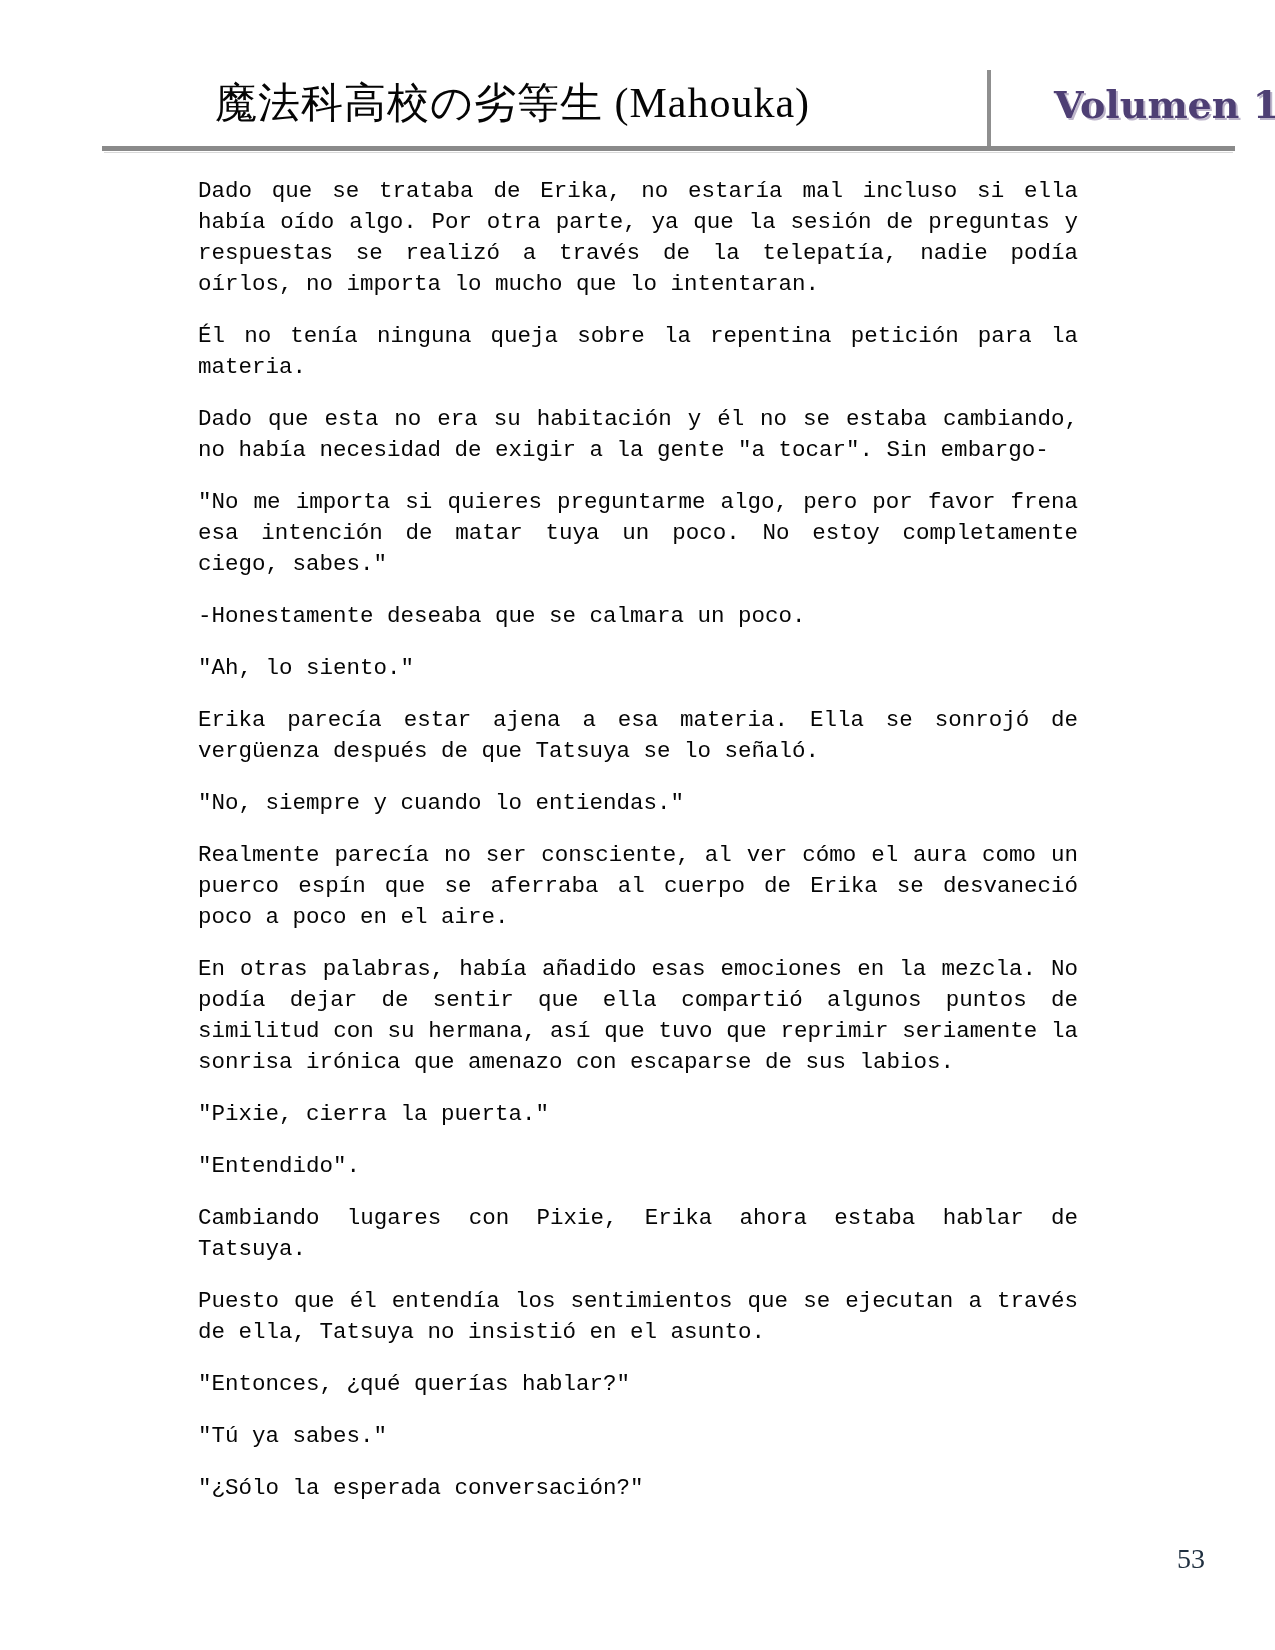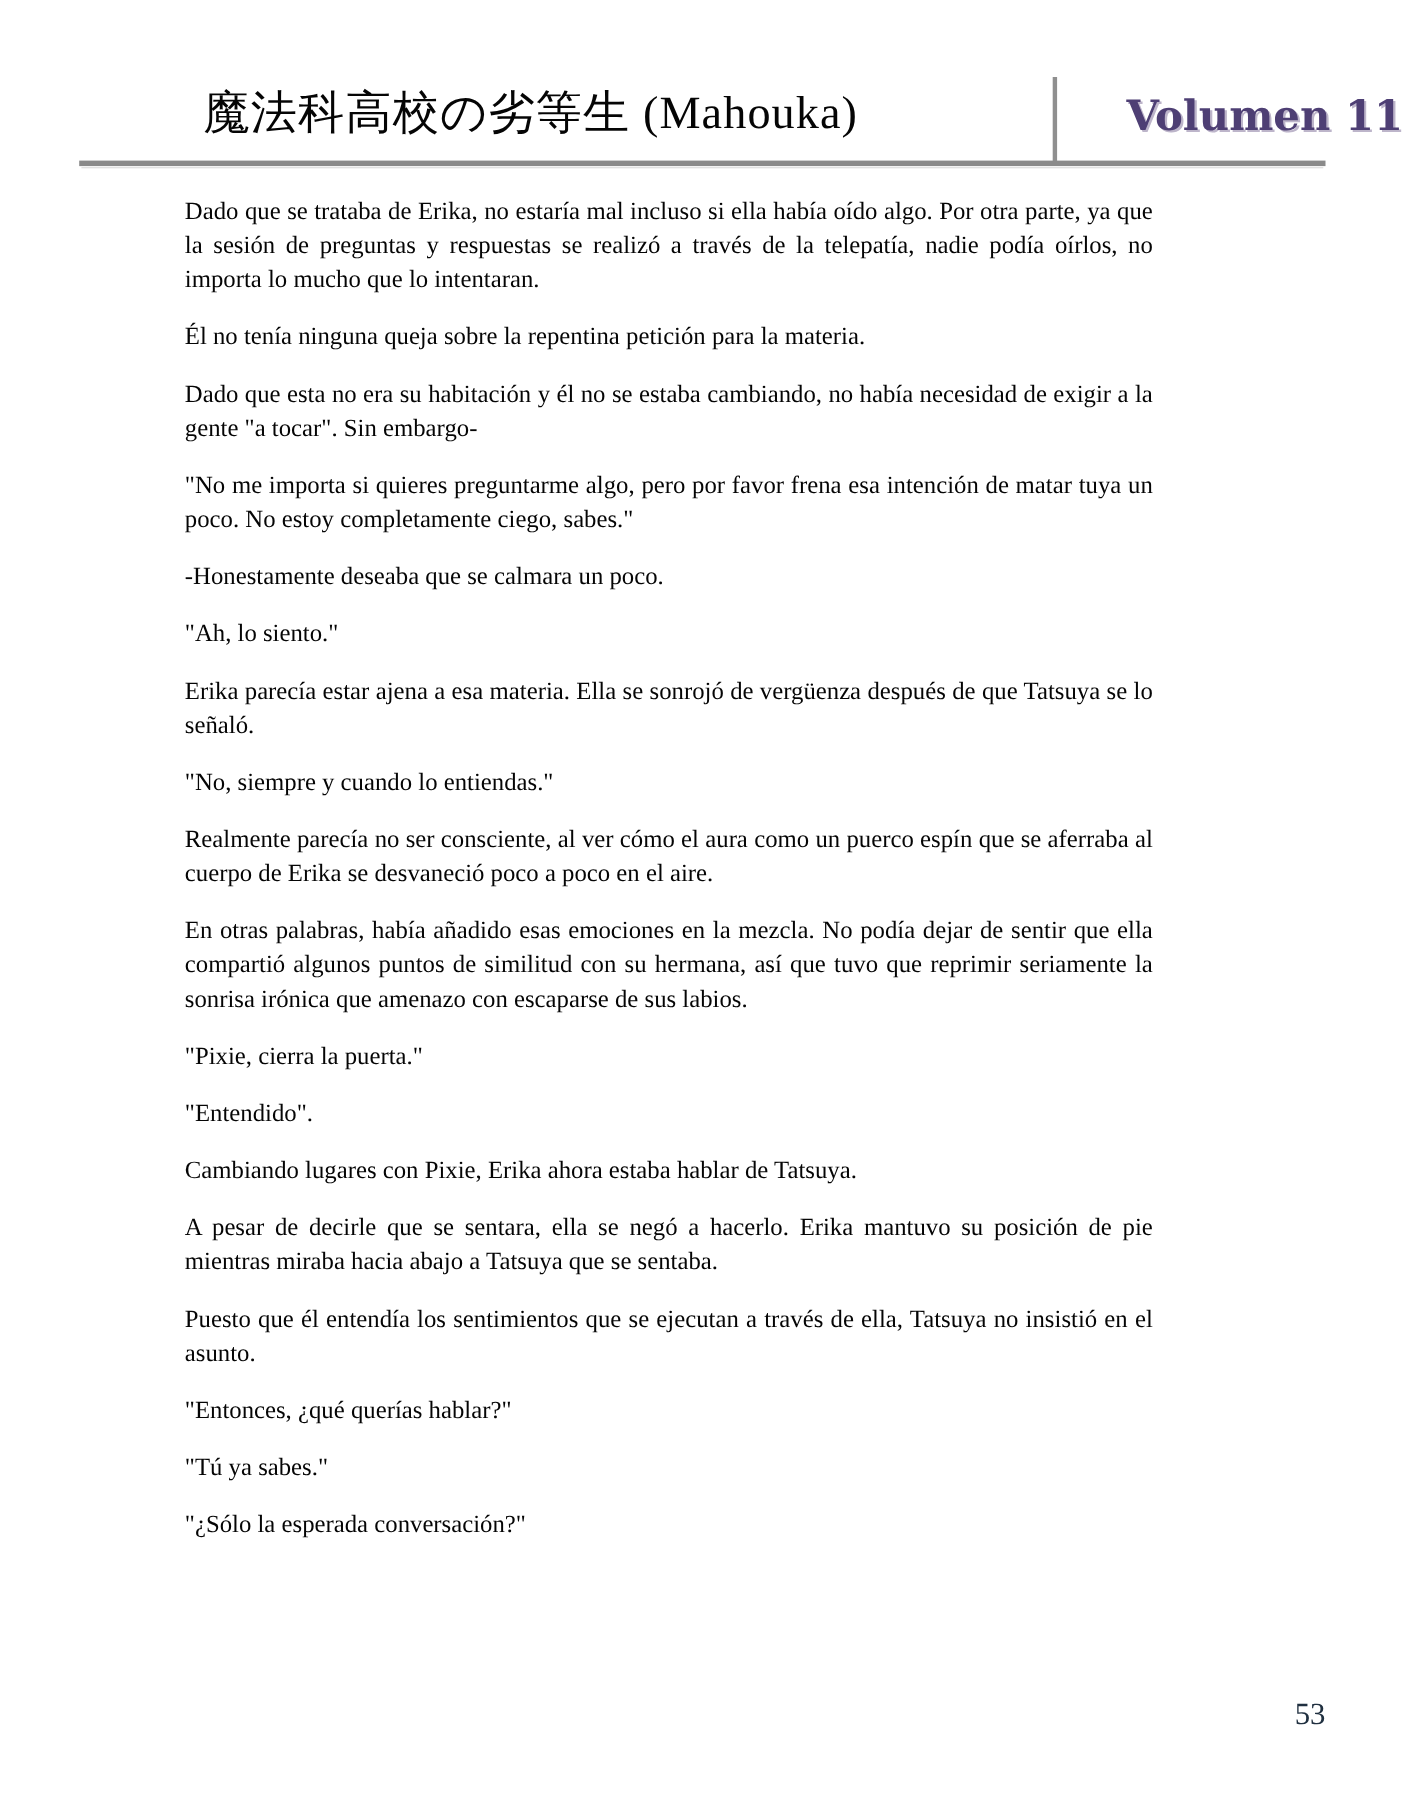--- a/index.html
+++ b/index.html
@@ -9,20 +9,21 @@
     height: 1650px;
     position: relative;
     font-family: "Liberation Serif", serif;
     color: #050505;
     overflow: hidden;
   }
   .page {
     position: absolute;
     inset: 0;
     background: #ffffff;
+    margin-left: 30px;
   }
   
   .doc-title {
     position: absolute;
     left: 185px;
     top: 72px;
     font-family: "Liberation Serif", serif;
     font-weight: 400;
     font-size: 42px;
     line-height: 62px;
@@ -61,21 +62,21 @@
     box-shadow: 0 4px 0 -2px #d9d9d9;
   }
   
   .body-text {
     position: absolute;
     left: 168px;
     top: 176px;
     width: 880px;
   }
   .body-text p {
-    font-family: Liberation Serif, serif;
+    font-family: Liberation Mono, monospace;
     font-size: 22.5px;
     line-height: 31px;
     text-align: justify;
     margin: 0 0 21px 0;
     color: #050505;
   }
   
   .page-number {
     position: absolute;
     right: 70px;
@@ -104,21 +105,20 @@
     <p>"No me importa si quieres preguntarme algo, pero por favor frena esa intención de matar tuya un poco. No estoy completamente ciego, sabes."</p>
     <p>-Honestamente deseaba que se calmara un poco.</p>
     <p>"Ah, lo siento."</p>
     <p>Erika parecía estar ajena a esa materia. Ella se sonrojó de vergüenza después de que Tatsuya se lo señaló.</p>
     <p>"No, siempre y cuando lo entiendas."</p>
     <p>Realmente parecía no ser consciente, al ver cómo el aura como un puerco espín que se aferraba al cuerpo de Erika se desvaneció poco a poco en el aire.</p>
     <p>En otras palabras, había añadido esas emociones en la mezcla. No podía dejar de sentir que ella compartió algunos puntos de similitud con su hermana, así que tuvo que reprimir seriamente la sonrisa irónica que amenazo con escaparse de sus labios.</p>
     <p>"Pixie, cierra la puerta."</p>
     <p>"Entendido".</p>
     <p>Cambiando lugares con Pixie, Erika ahora estaba hablar de Tatsuya.</p>
-    <p>A pesar de decirle que se sentara, ella se negó a hacerlo. Erika mantuvo su posición de pie mientras miraba hacia abajo a Tatsuya que se sentaba.</p>
     <p>Puesto que él entendía los sentimientos que se ejecutan a través de ella, Tatsuya no insistió en el asunto.</p>
     <p>"Entonces, ¿qué querías hablar?"</p>
     <p>"Tú ya sabes."</p>
     <p>"¿Sólo la esperada conversación?"</p>
   </main>
 
   <div class="page-number">53</div>
 
 </div>
 

